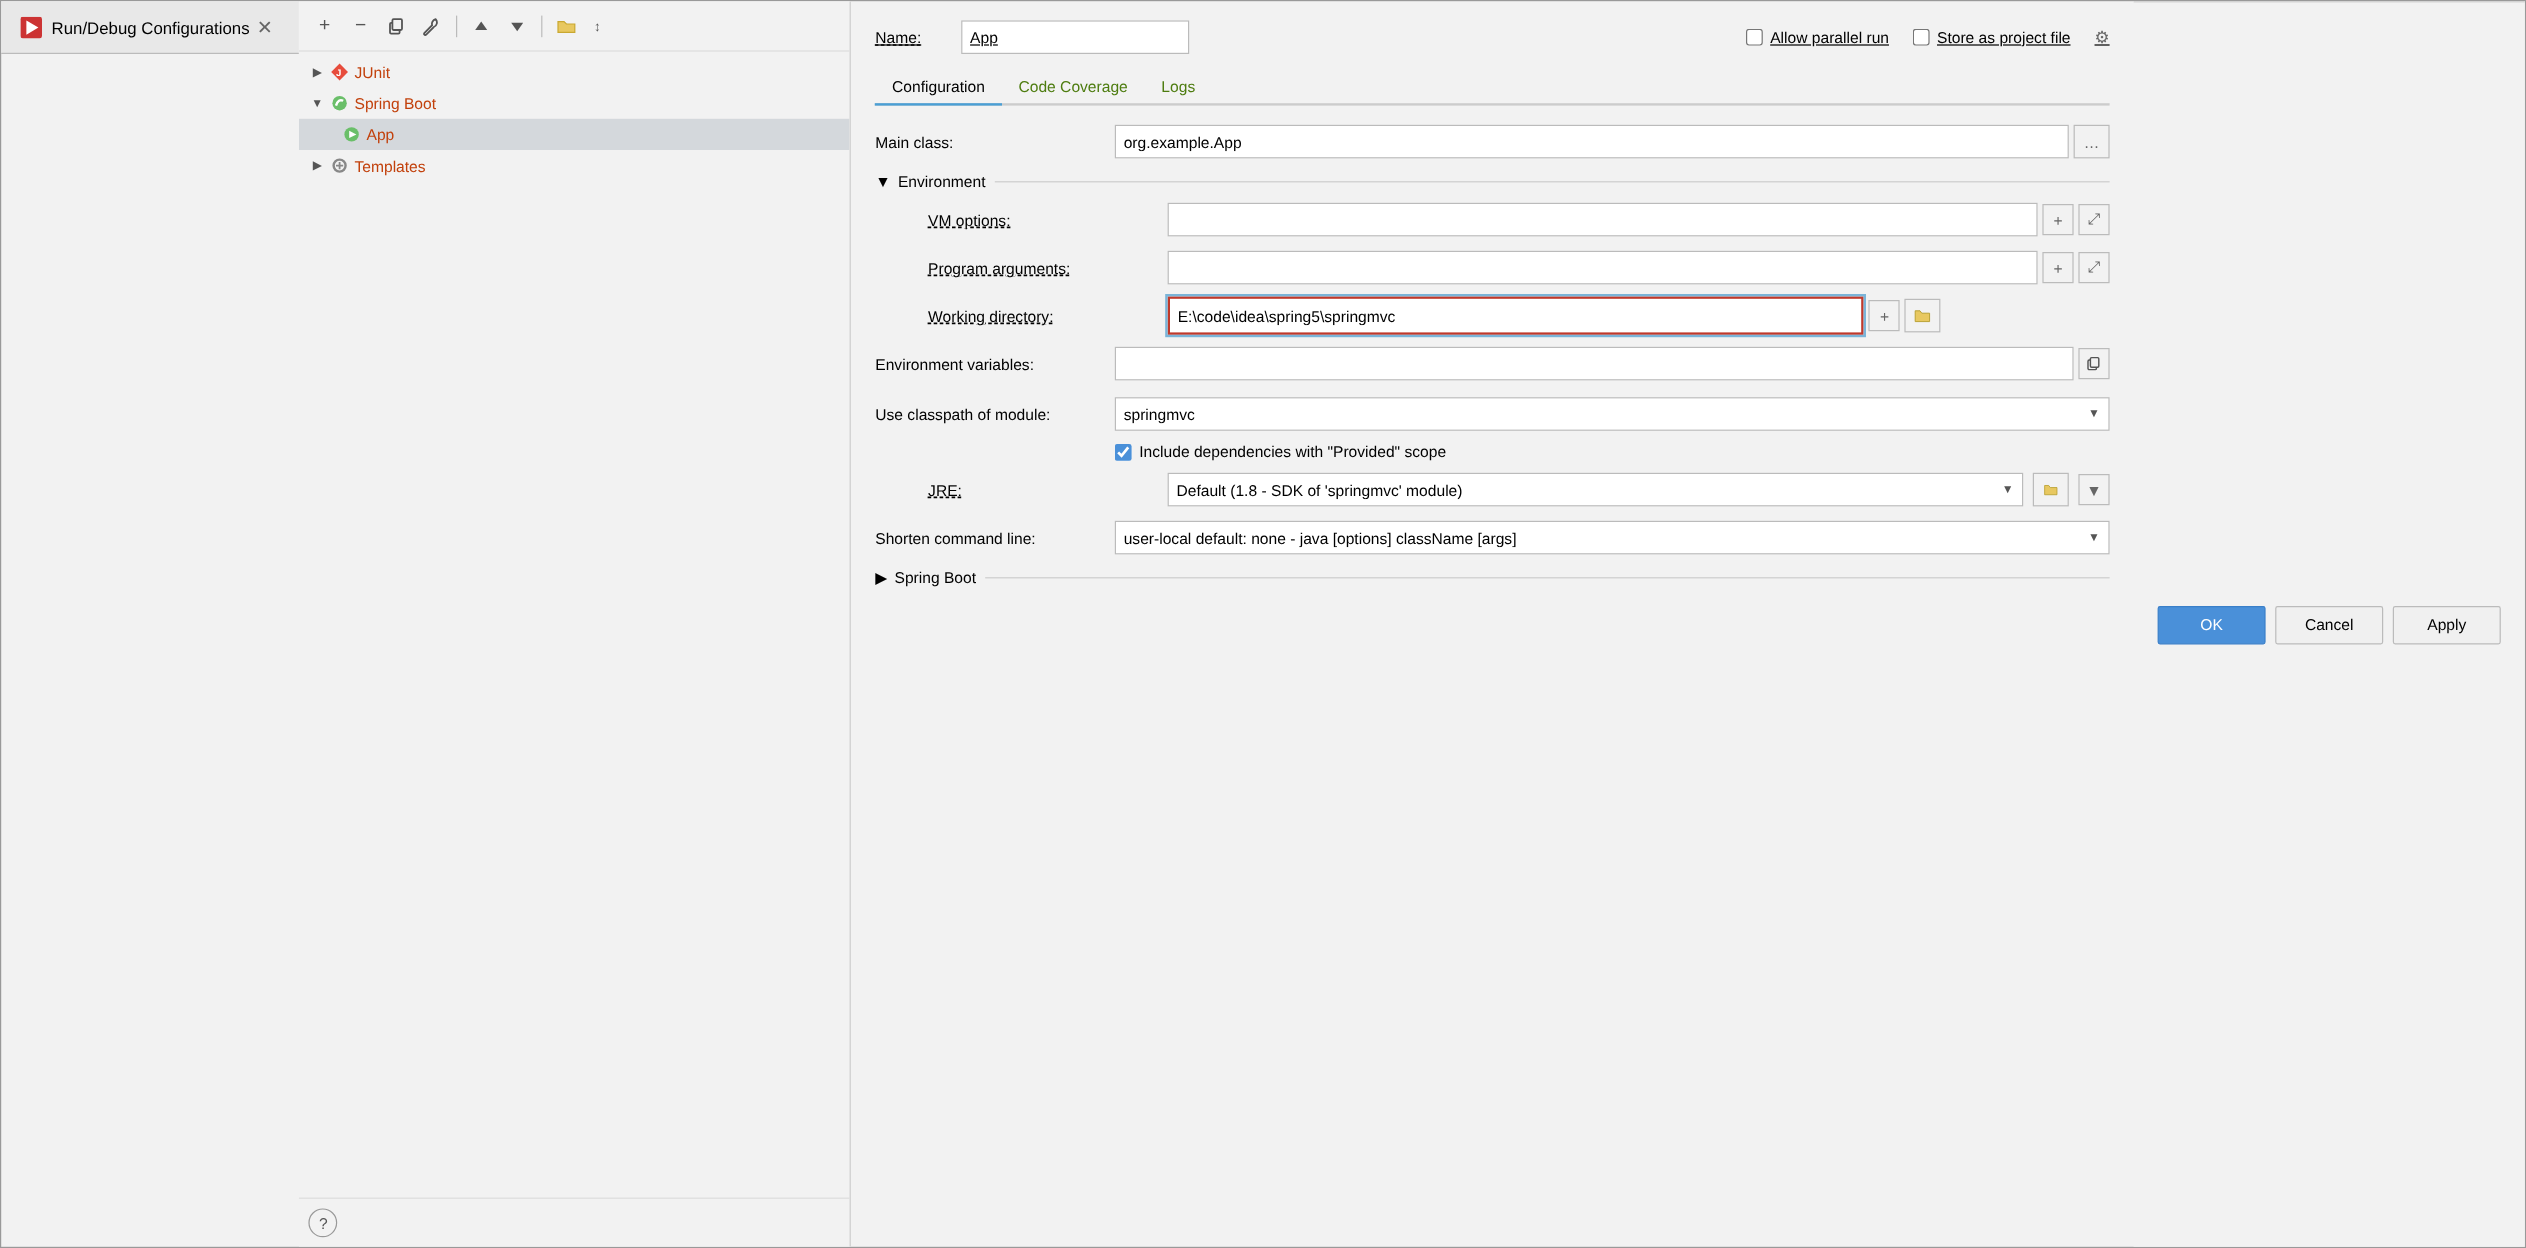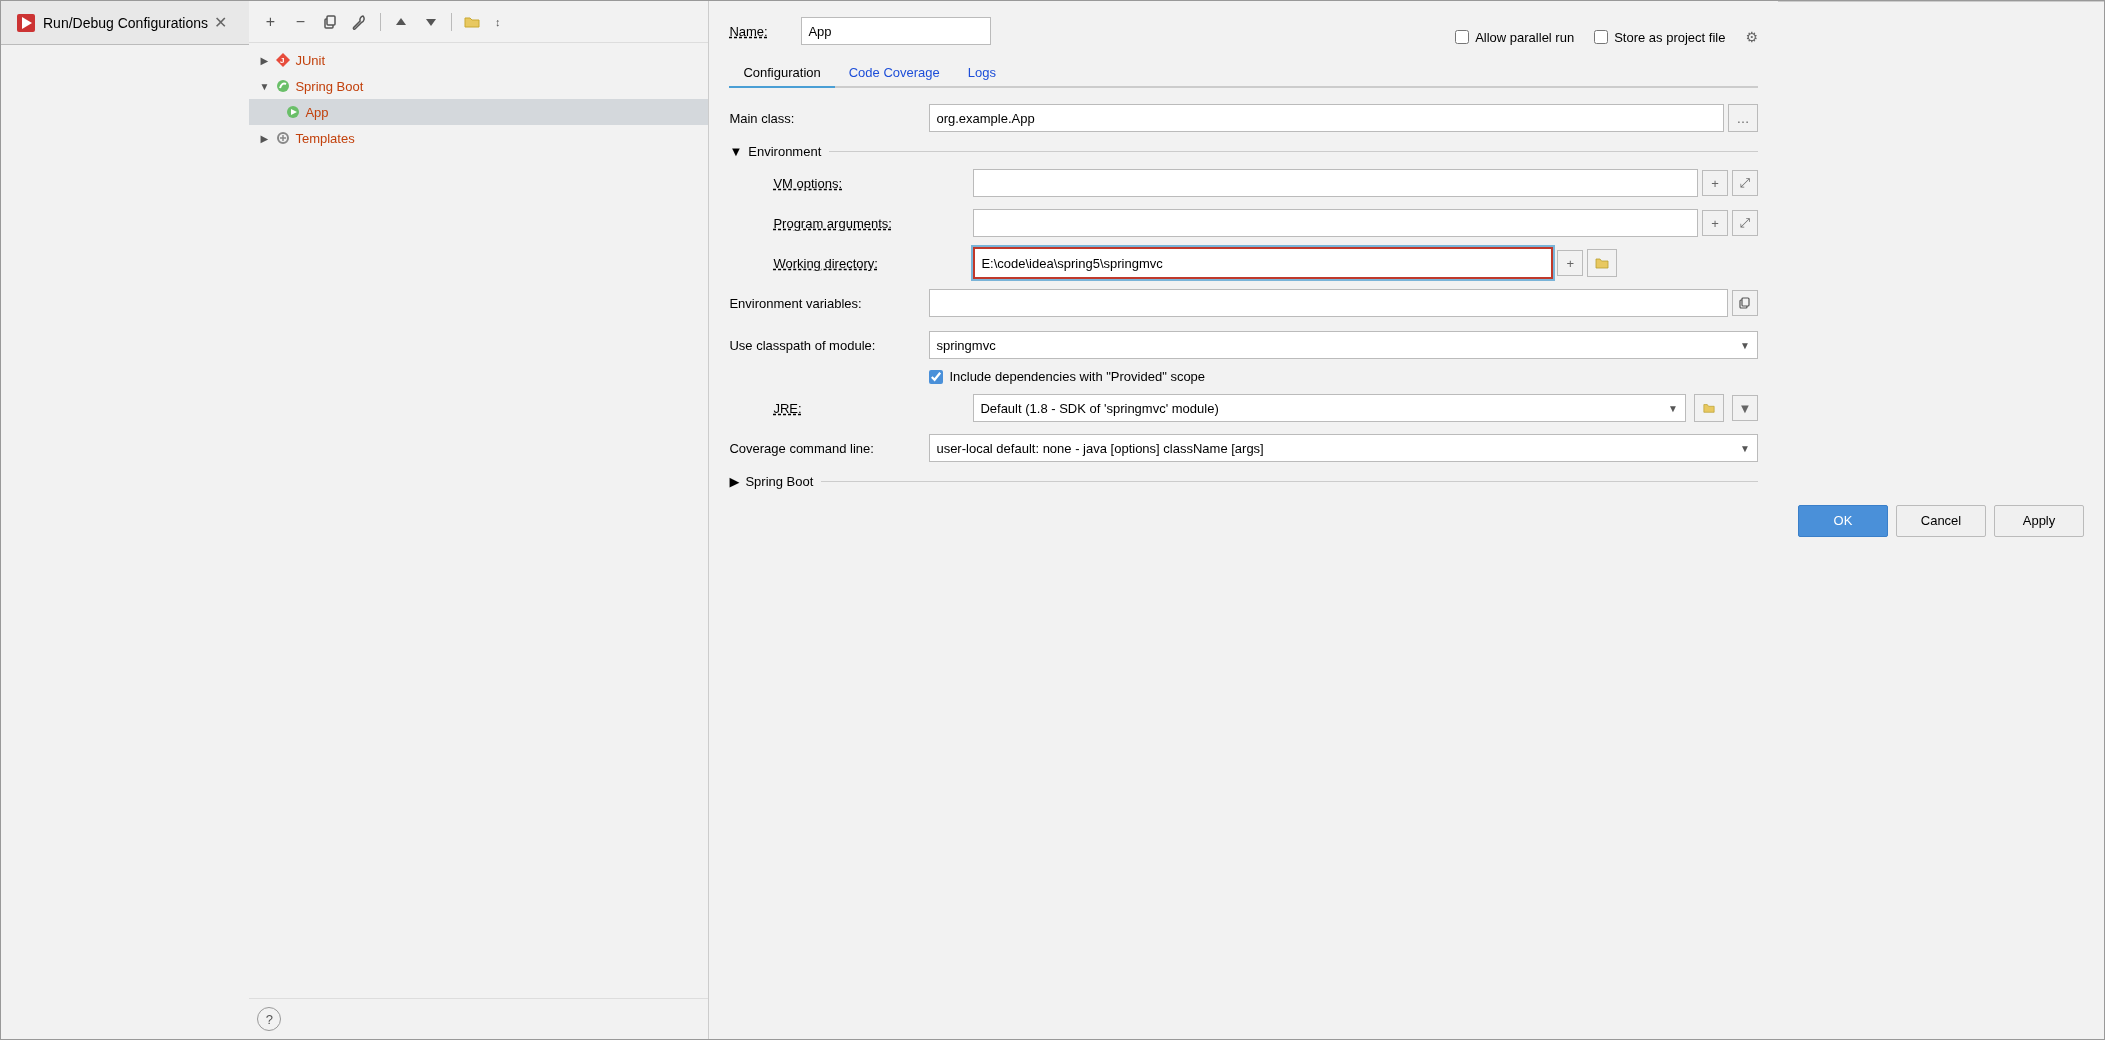--- a/index.html
+++ b/index.html
@@ -195,21 +195,21 @@
     .tabs {
       display: flex;
       border-bottom: 2px solid #ccc;
       margin-bottom: 14px;
     }
 
     .tab {
       padding: 6px 14px;
       cursor: pointer;
       font-size: 13px;
-      color: #1d4ed8;
+      color: #4d7c0f;
       border-bottom: 2px solid transparent;
       margin-bottom: -2px;
     }
 
     .tab.active {
       color: #000;
       border-bottom: 2px solid #4a9fd5;
       font-weight: 500;
     }
 
@@ -407,23 +407,24 @@
 
     
     .spring-boot-section {
       display: flex;
       align-items: center;
       margin-top: 10px;
     }
 
     .name-row-top {
       display: flex;
-      align-items: flex-end;
+      align-items: center;
       justify-content: space-between;
       margin-bottom: 14px;
+      text-decoration: underline;
     }
 
     .name-row-left {
       display: flex;
       align-items: center;
       gap: 12px;
     }
 
     .options-section {
       display: flex;
@@ -654,21 +655,21 @@
             <button class="browse-btn">
               <svg width="12" height="12" viewBox="0 0 14 12">
                 <path d="M1 2h4l1.5 2H13v7H1z" fill="#e8c860" stroke="#b8a030" stroke-width="0.8"></path>
               </svg>
             </button>
             <button class="input-expand-btn">▼</button>
           </div>
         </div>
 
         <div class="form-row">
-          <span class="form-label">Coverage command line:</span>
+          <span class="form-label">Shorten command line:</span>
           <div class="select-wrapper" style="flex:1; position:relative;">
             <select class="form-select" style="width:100%; padding-right:24px;">
               <option>user-local default: none - java [options] className [args]</option>
             </select>
           </div>
         </div>
 
         <div class="spring-boot-section">
           <div class="section-divider-label">
             <span>▶</span>

